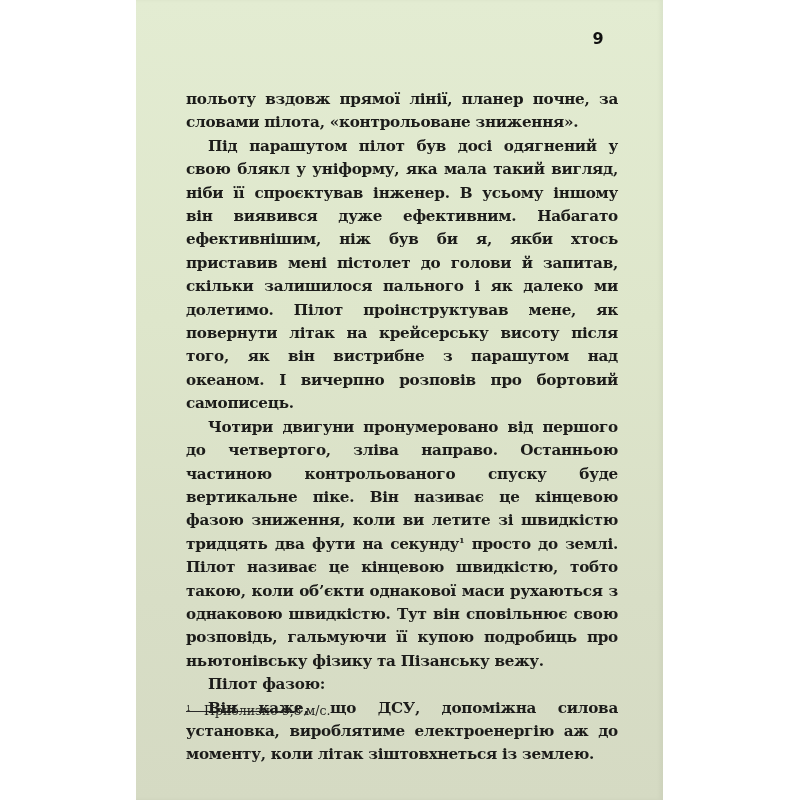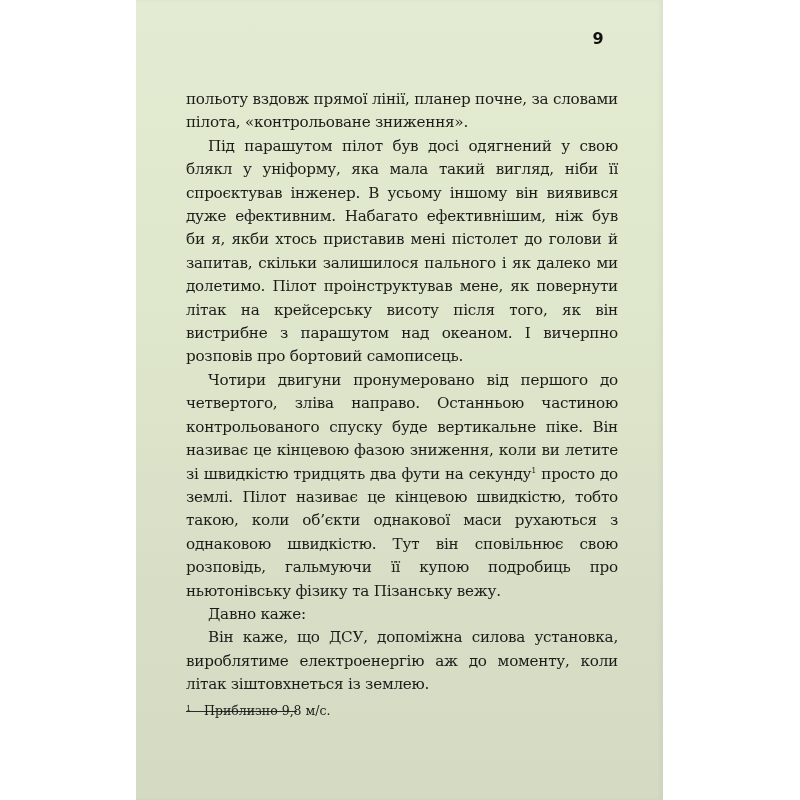--- a/index.html
+++ b/index.html
@@ -41,20 +41,21 @@
       font-size: 15.2px;
       line-height: 23.4px;
       color: #1c1c1a;
       letter-spacing: -0.25px;
     }
     .text-block p {
       margin: 0;
       text-align: justify;
       text-align-last: left;
       hyphens: manual;
+      font-weight: bold;
     }
     .text-block p.indent {
       text-indent: 22px;
     }
     sup.fn {
       font-size: 8px;
       line-height: 0;
       vertical-align: 6px;
     }
     .footnote-rule {
@@ -85,21 +86,21 @@
 </head>
 <body>
 
 <div class="page">
   <div class="page-number">9</div>
 
   <div class="text-block">
     <p>польоту вздовж прямої лінії, планер почне, за словами пілота, «контрольоване зниження».</p>
     <p class="indent"><span>Під парашутом пілот був досі одягнений у свою блякл у уніформу, яка мала такий вигляд, ніби її спроєктував інженер. В усьому іншому він виявився дуже ефективним. Набагато ефективнішим, ніж був би я, якби хтось приставив мені пістолет до голови й запитав, скільки залишилося пального і як далеко ми долетимо. Пілот проінструктував мене, як повернути літак на крейсерську висоту після того, як він вистрибне з парашутом над океаном. І вичерпно розповів про бортовий самописець.</span></p>
     <p class="indent"><span>Чотири двигуни пронумеровано від першого до четвертого, зліва направо. Останньою частиною контрольованого спуску буде вертикальне піке. Він називає це кінцевою фазою зниження, коли ви летите зі швидкістю тридцять два фути на секунду</span><sup class="fn">1</sup><span> просто до землі. Пілот називає це кінцевою швидкістю, тобто такою, коли об’єкти однакової маси рухаються з однаковою швидкістю. Тут він сповільнює свою розповідь, гальмуючи її купою подробиць про ньютонівську фізику та Пізанську вежу.</span></p>
-    <p class="indent">Давно каже:</p>
+    <p class="indent">Пілот фазою:</p>
     <p class="indent">Він каже, що ДСУ, допоміжна силова установка, вироблятиме електроенергію аж до моменту, коли літак зіштовхнеться із землею.</p>
   </div>
 
   <div class="footnote-rule"></div>
   <div class="footnote">
     <span class="fn-mark">1</span><span>Приблизно 9,8 м/с.</span>
   </div>
 </div>
 
 </body></html>

